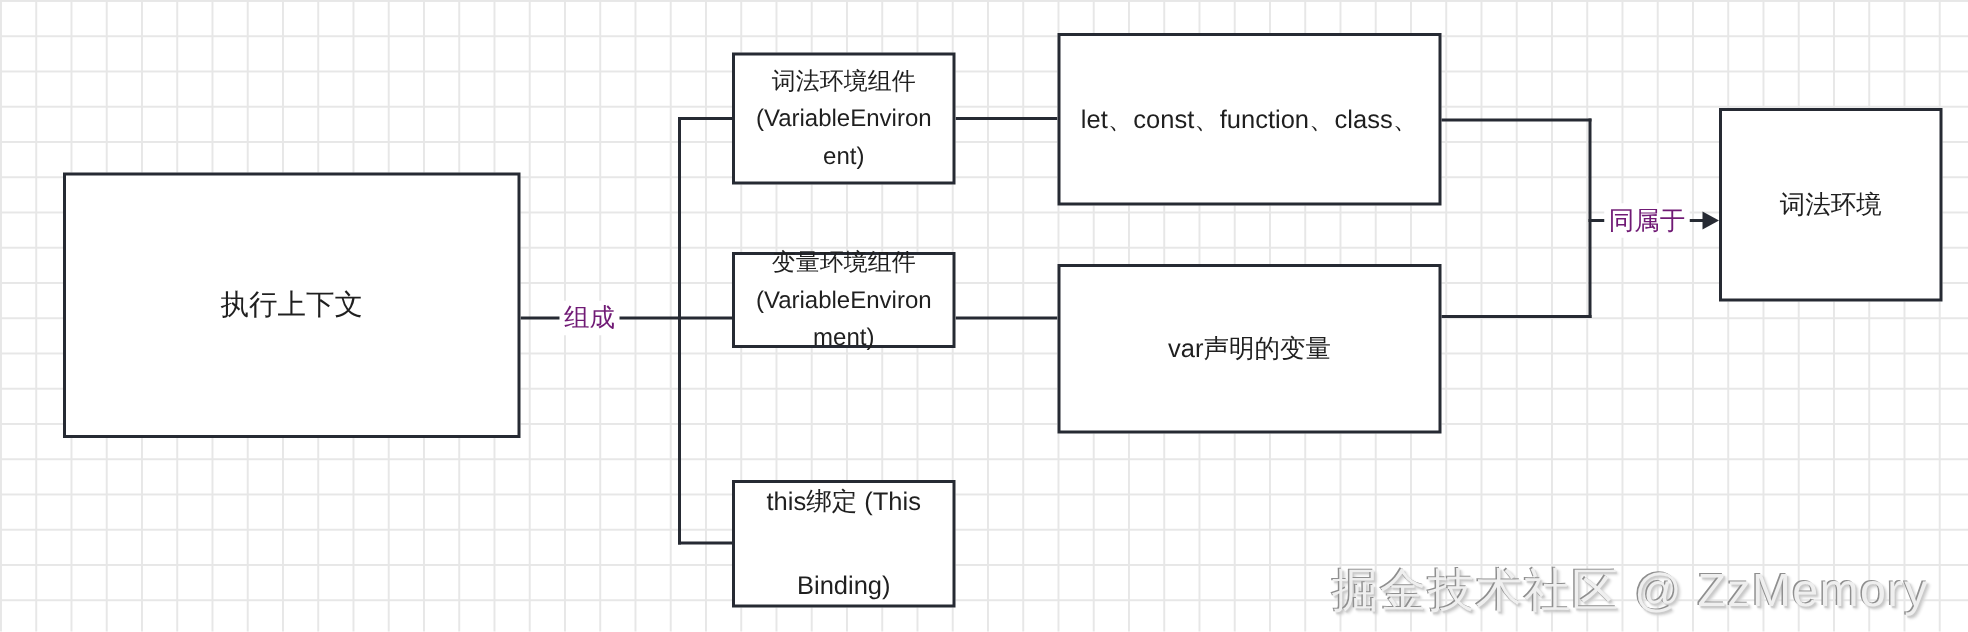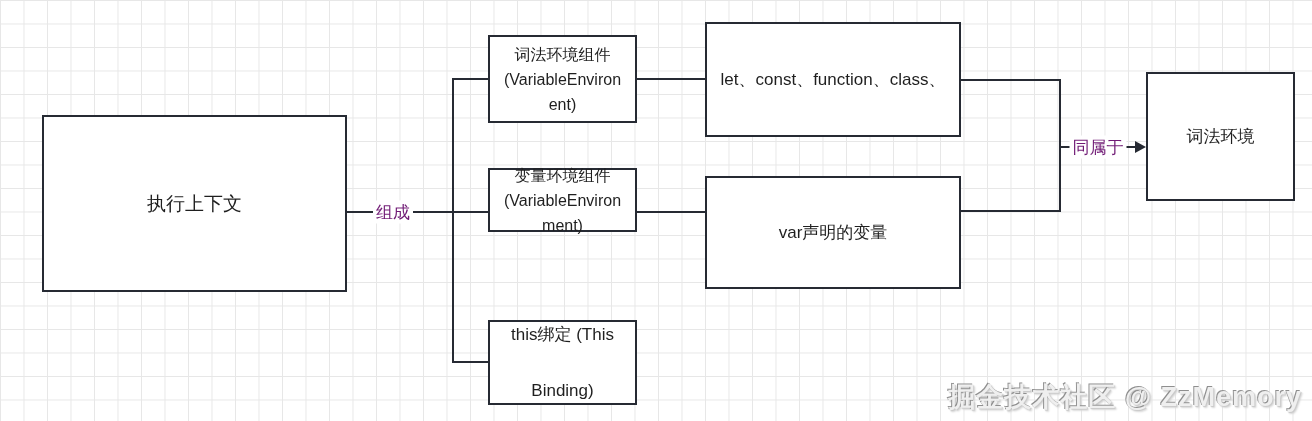--- a/index.html
+++ b/index.html
@@ -45,24 +45,24 @@
   }
   .arrow-right{
     position:absolute;
     width:0;height:0;
     border-top:6px solid transparent;
     border-bottom:6px solid transparent;
     border-left:11px solid #262a33;
   }
   .watermark{
     position:absolute;
-    right:10px;
+    right:26px;
     bottom:6px;
-    font-size:27px;
-    font-weight:bold;
+    font-size:31px;
+    font-weight:normal;
     letter-spacing:1px;
     color:#efefef;
     text-shadow:-1px -1px 0 #8f8f8f, 1px 1px 1px #c9c9c9, 2px 2px 2px #d9d9d9;
     white-space:nowrap;
   }
 </style>
 </head>
 <body>
 
 <div class="canvas">

